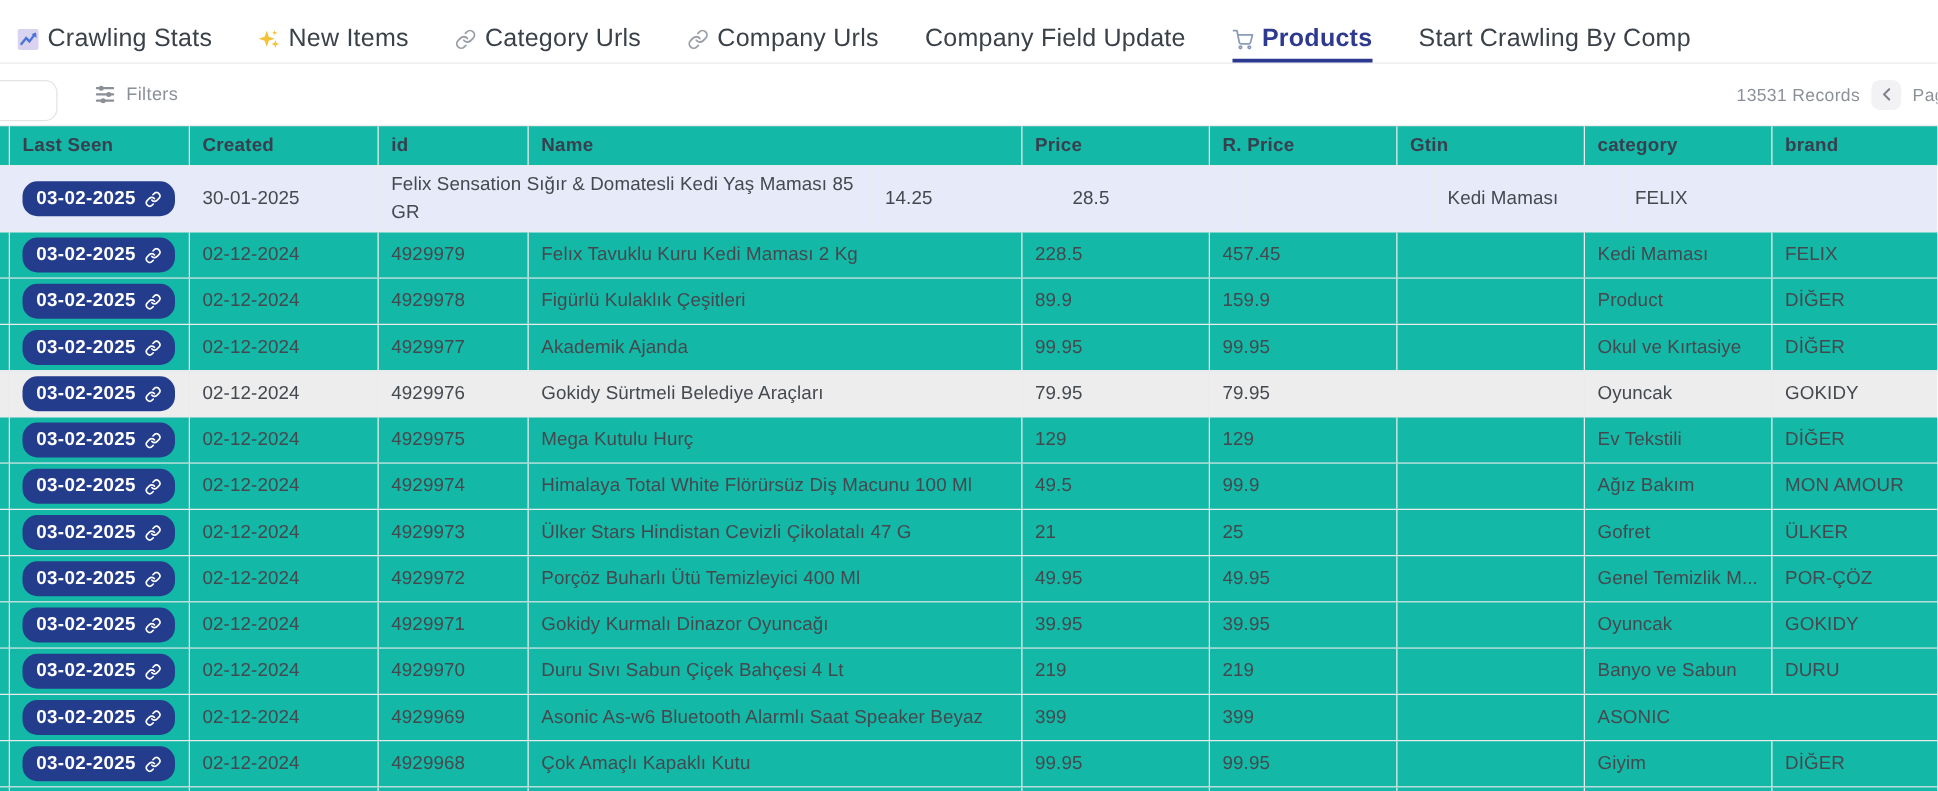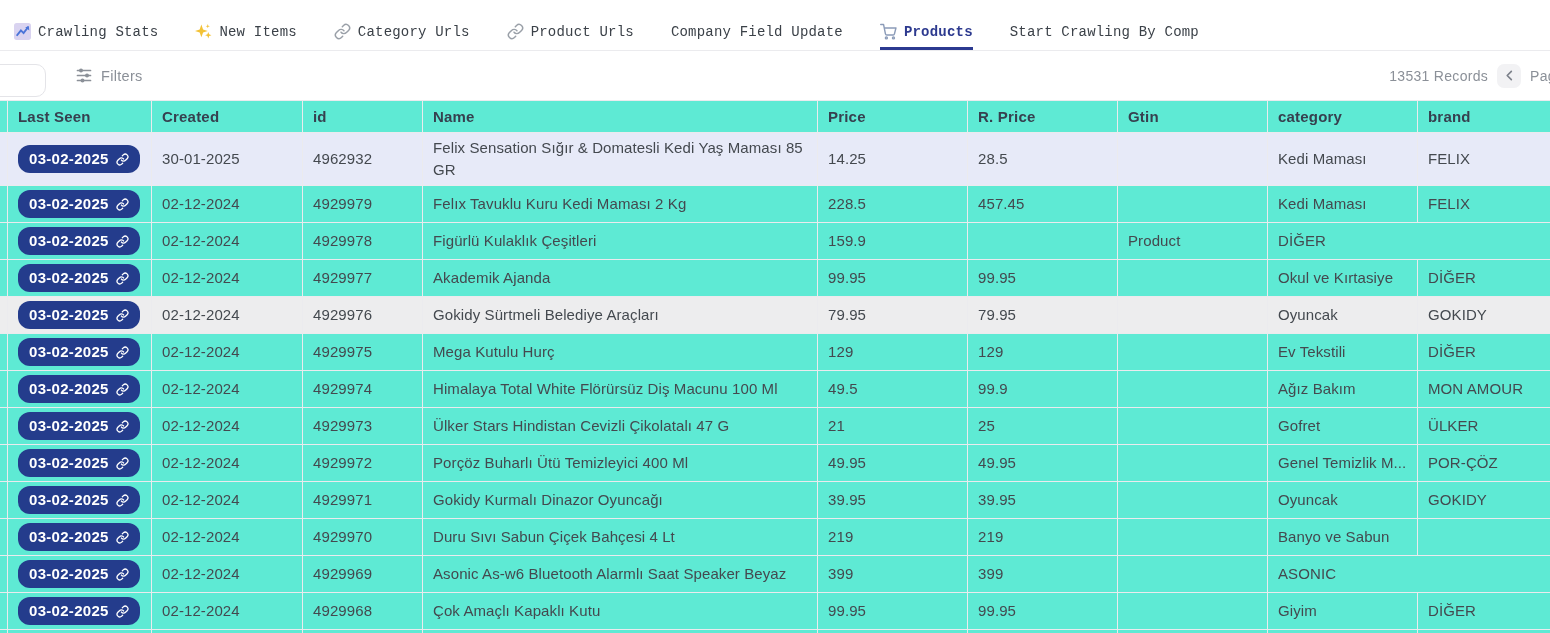--- a/index.html
+++ b/index.html
@@ -2,39 +2,39 @@
 <html><head>
 <meta charset="utf-8">
 <style>
   * { box-sizing: border-box; margin: 0; padding: 0; }
   html, body { width: 1550px; height: 633px; overflow: hidden; background: #fff;
     font-family: "Liberation Sans", sans-serif; color: #43484e; }
 
   
   .nav { display: flex; align-items: stretch; height: 51px; border-bottom: 1px solid #ebebee; padding-left: 14px; }
   .tab { display: flex; align-items: center; gap: 7px; margin-right: 37px; cursor: pointer;
-    font-size: 14px; letter-spacing: .2px; color: #3b4148; border-bottom: 3px solid transparent; padding-top: 16px; white-space: nowrap; font-family: Liberation Mono, monospace; }
+    font-size: 20px; letter-spacing: .2px; color: #3b4148; border-bottom: 3px solid transparent; padding-top: 16px; white-space: nowrap; }
   .tab.active { color: #2d3a8f; border-bottom-color: #2b3990; font-weight: bold; }
   .tab .ticon { width: 17px; height: 17px; flex: 0 0 auto; }
 
   
   .toolbar { height: 49px; display: flex; align-items: center; position: relative; border-bottom: 0; }
   .ghost-btn { position: absolute; left: -24px; top: 13px; width: 70px; height: 33px;
     border: 1px solid #e4e4e8; border-radius: 10px; background: #fff; }
   .filters-btn { margin-left: 76px; display: flex; align-items: center; gap: 9px;
     color: #8b9098; font-size: 14.5px; letter-spacing: .3px; cursor: pointer; background: none; border: none;
     font-family: "Liberation Sans", sans-serif; }
   .toolbar-right { margin-left: auto; margin-right: -14px; display: flex; align-items: center; gap: 9px;
     color: #8b9098; font-size: 14px; letter-spacing: .3px; white-space: nowrap; }
   .page-btn { width: 24px; height: 24px; border-radius: 7px; background: #f2f2f4; border: none; cursor: pointer;
     display: flex; align-items: center; justify-content: center; }
 
   
   .grid { font-size: 15px; }
-  .tr { display: flex; border-bottom: 1px solid #ebebee; background: #5eead4; }
+  .tr { display: flex; border-bottom: 1px solid #ebebee; background: #14b8a6; }
   .tr.selected { background: #e7eaf8; }
   .tr.hovered  { background: #ededee; }
   .td, .th { border-right: 1px solid #ebebee; padding: 4px 10px; display: flex; align-items: center; overflow: hidden; }
   .th { font-weight: bold; color: #36404f; padding: 6px 10px; letter-spacing: .2px; }
   .thead .tr { border-top: 1px solid #ebebee; height: 33px; }
   .tbody .td { min-height: 31px; line-height: 22px; color: #44494f; letter-spacing: .1px; }
   .c0      { width: 8px;  min-width: 8px; padding: 0; }
   .c-last  { width: 144px; min-width: 144px; }
   .c-created{ width: 151px; min-width: 151px; }
   .c-id    { width: 120px; min-width: 120px; }
@@ -75,21 +75,21 @@
       <path d="M10 13a5 5 0 0 0 7.54.54l3-3a5 5 0 0 0-7.07-7.07l-1.72 1.71"></path>
       <path d="M14 11a5 5 0 0 0-7.54-.54l-3 3a5 5 0 0 0 7.07 7.07l1.71-1.71"></path>
     </svg>
     <span>Category Urls</span>
   </div>
   <div class="tab">
     <svg class="ticon" viewBox="0 0 24 24" fill="none" stroke="#9aa0a8" stroke-width="2.1" stroke-linecap="round">
       <path d="M10 13a5 5 0 0 0 7.54.54l3-3a5 5 0 0 0-7.07-7.07l-1.72 1.71"></path>
       <path d="M14 11a5 5 0 0 0-7.54-.54l-3 3a5 5 0 0 0 7.07 7.07l1.71-1.71"></path>
     </svg>
-    <span>Product Urls</span>
+    <span>Company Urls</span>
   </div>
   <div class="tab">
     <span>Company Field Update</span>
   </div>
   <div class="tab active">
     <svg class="ticon" viewBox="0 0 24 24" fill="none" stroke="#8b9bb8" stroke-width="2" stroke-linecap="round" stroke-linejoin="round">
       <circle cx="9" cy="21" r="1.4"></circle>
         <circle cx="19" cy="21" r="1.4"></circle>
       <path d="M1 2h4l2.68 13.39a2 2 0 0 0 2 1.61h8.72a2 2 0 0 0 2-1.61L22.5 7H6"></path>
     </svg>
@@ -147,21 +147,20 @@
     <div class="td c-last">
       <span class="badge">
         <span>03-02-2025</span>
         <svg viewBox="0 0 24 24" fill="none" stroke="#ffffff" stroke-width="2.4" stroke-linecap="round">
           <path d="M10 13a5 5 0 0 0 7.54.54l3-3a5 5 0 0 0-7.07-7.07l-1.72 1.71"></path>
           <path d="M14 11a5 5 0 0 0-7.54-.54l-3 3a5 5 0 0 0 7.07 7.07l1.71-1.71"></path>
         </svg>
       </span>
     </div>
     <div class="td c-created">30-01-2025</div>
-    <div class="td c-id">4962932</div>
     <div class="td c-name">Felix Sensation Sığır &amp; Domatesli Kedi Yaş Maması 85 GR</div>
     <div class="td c-price">14.25</div>
     <div class="td c-rprice">28.5</div>
     <div class="td c-gtin"></div>
     <div class="td c-cat">Kedi Maması</div>
     <div class="td c-brand">FELIX</div>
   </div>
       <div class="tr">
     <div class="td c0"></div>
     <div class="td c-last">
@@ -189,20 +188,21 @@
         <span>03-02-2025</span>
         <svg viewBox="0 0 24 24" fill="none" stroke="#ffffff" stroke-width="2.4" stroke-linecap="round">
           <path d="M10 13a5 5 0 0 0 7.54.54l3-3a5 5 0 0 0-7.07-7.07l-1.72 1.71"></path>
           <path d="M14 11a5 5 0 0 0-7.54-.54l-3 3a5 5 0 0 0 7.07 7.07l1.71-1.71"></path>
         </svg>
       </span>
     </div>
     <div class="td c-created">02-12-2024</div>
     <div class="td c-id">4929978</div>
     <div class="td c-name">Figürlü Kulaklık Çeşitleri</div>
+    <div class="td c-price">89.9</div>
     <div class="td c-rprice">159.9</div>
     <div class="td c-gtin"></div>
     <div class="td c-cat">Product</div>
     <div class="td c-brand">DİĞER</div>
   </div>
       <div class="tr">
     <div class="td c0"></div>
     <div class="td c-last">
       <span class="badge">
         <span>03-02-2025</span>
@@ -352,20 +352,21 @@
         </svg>
       </span>
     </div>
     <div class="td c-created">02-12-2024</div>
     <div class="td c-id">4929970</div>
     <div class="td c-name">Duru Sıvı Sabun Çiçek Bahçesi 4 Lt</div>
     <div class="td c-price">219</div>
     <div class="td c-rprice">219</div>
     <div class="td c-gtin"></div>
     <div class="td c-cat">Banyo ve Sabun</div>
+    <div class="td c-brand">DURU</div>
   </div>
       <div class="tr">
     <div class="td c0"></div>
     <div class="td c-last">
       <span class="badge">
         <span>03-02-2025</span>
         <svg viewBox="0 0 24 24" fill="none" stroke="#ffffff" stroke-width="2.4" stroke-linecap="round">
           <path d="M10 13a5 5 0 0 0 7.54.54l3-3a5 5 0 0 0-7.07-7.07l-1.72 1.71"></path>
           <path d="M14 11a5 5 0 0 0-7.54-.54l-3 3a5 5 0 0 0 7.07 7.07l1.71-1.71"></path>
         </svg>

